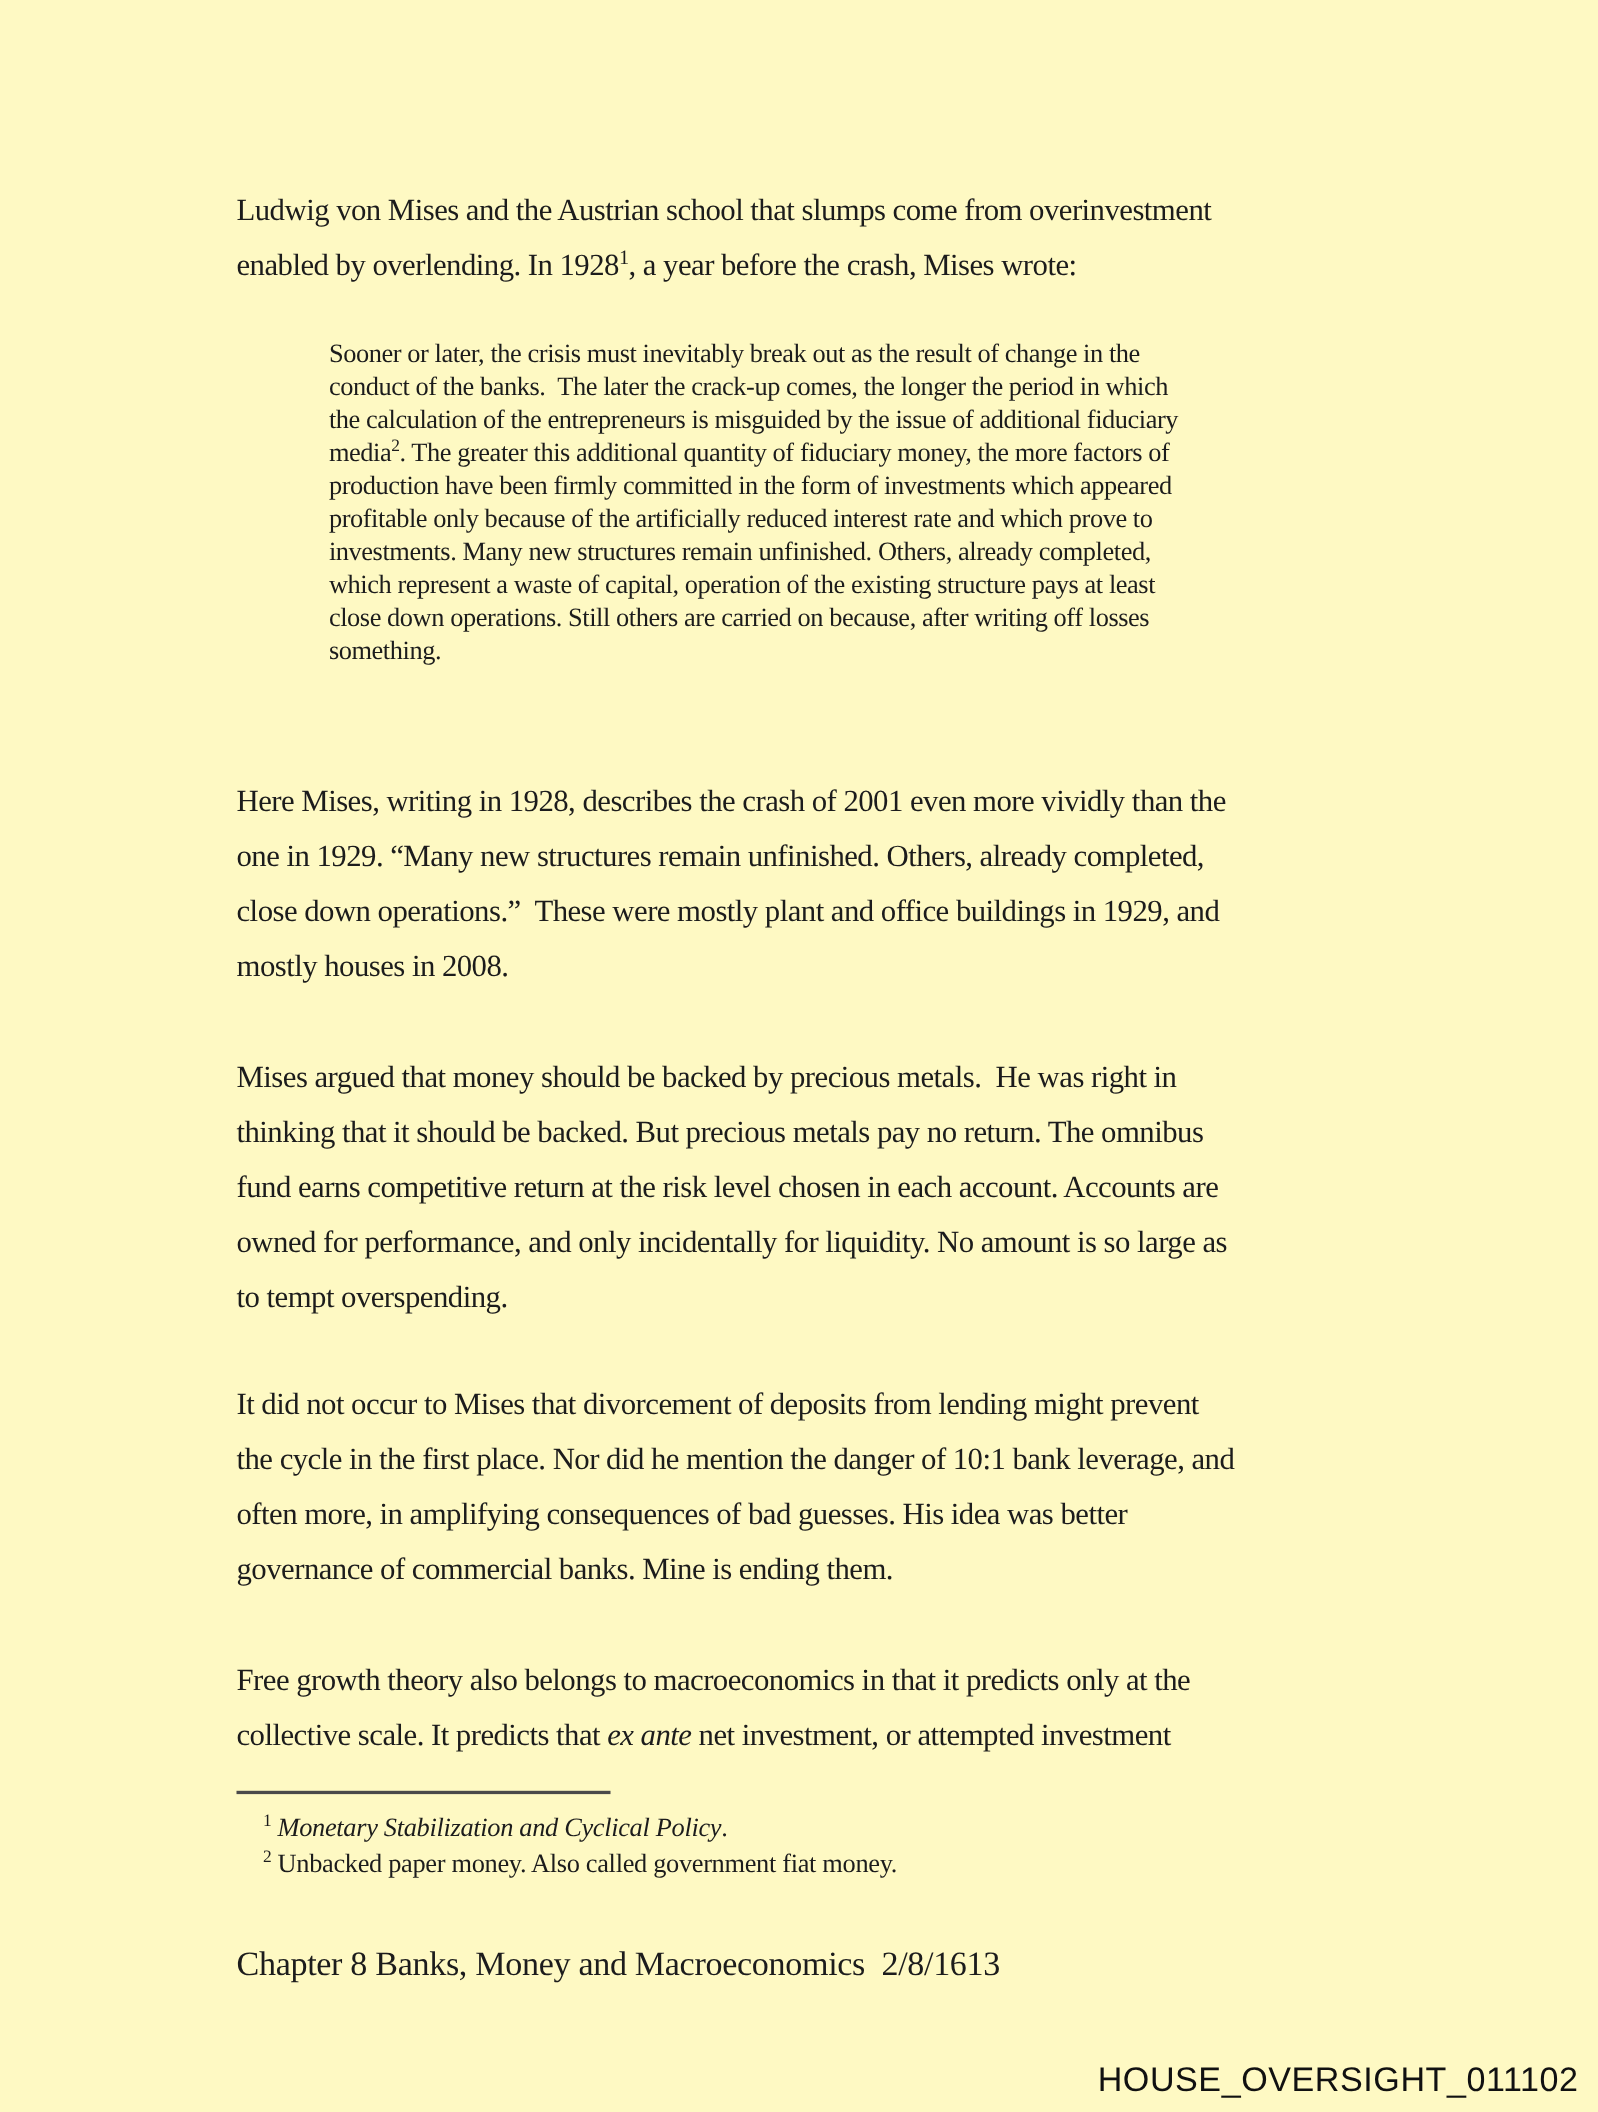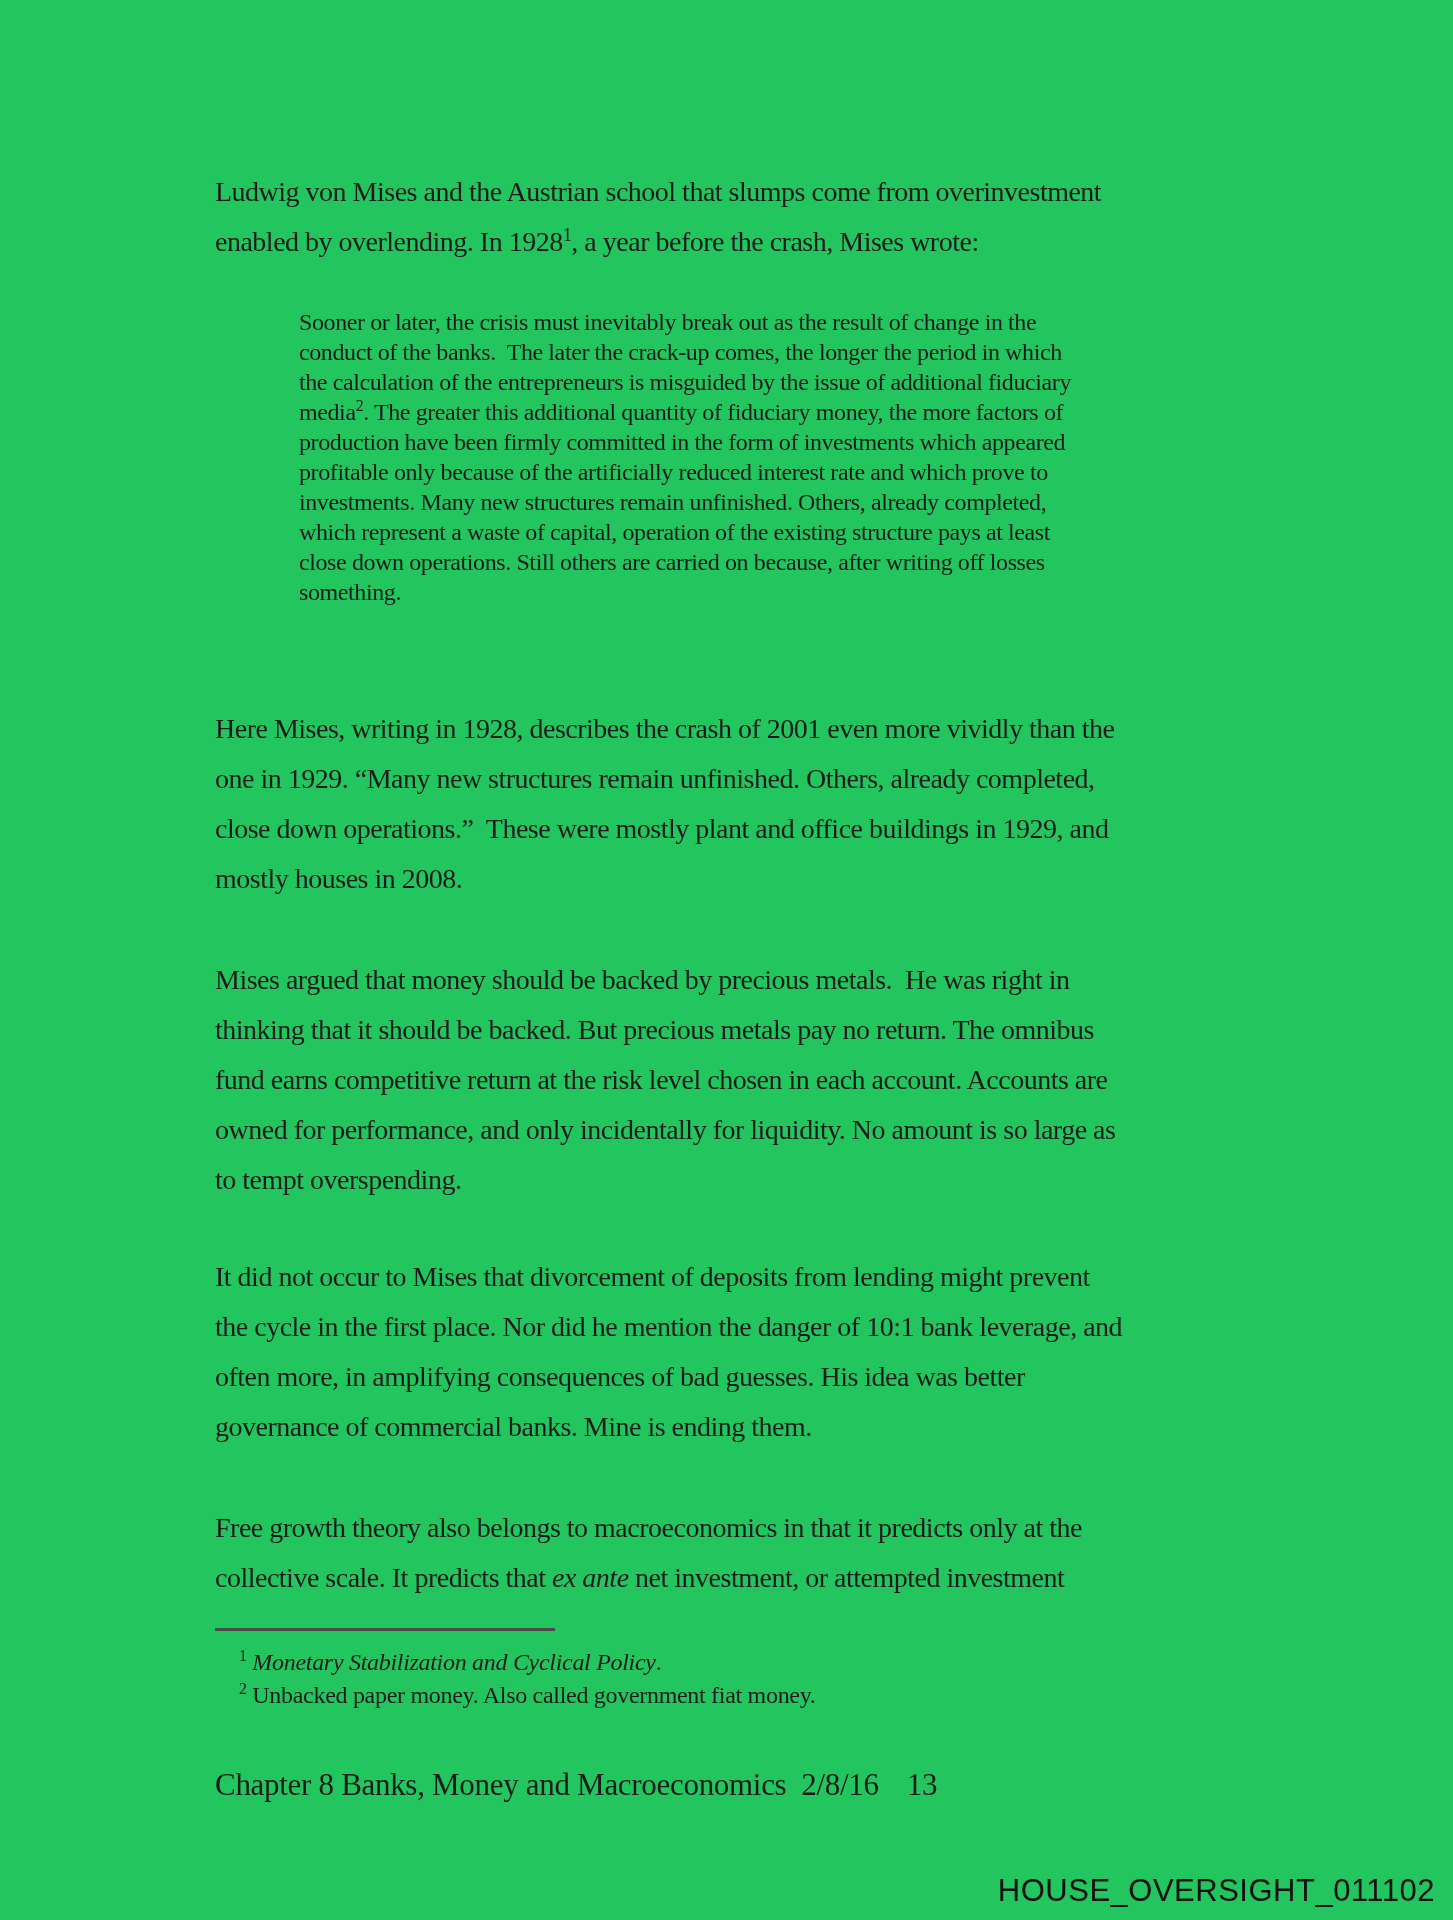--- a/index.html
+++ b/index.html
@@ -6,21 +6,21 @@
   body {
     width: 1453px; height: 1920px;
     background: #ffffff;
     font-family: "Liberation Serif", serif;
     color: #1c1c1c;
     position: relative;
     overflow: hidden;
   }
   .page {
     position: absolute; inset: 0;
-    background: #22c55e;
+    background: #fef9c3;
     text-decoration: underline;
   }
   .block { position: absolute; left: 215px; width: 1120px; }
   .line {
     white-space: pre;
     letter-spacing: -0.5px;
   }
   .body-text .line {
     font-size: 28px;
     line-height: 50px;
@@ -53,21 +53,21 @@
   }
   em { font-style: italic; }
   .footer-row {
     position: absolute;
     left: 215px; right: 233px; top: 1770px;
     font-size: 31px; line-height: 30px;
     display: flex;
     letter-spacing: -0.3px;
   }
   .footer-left { white-space: pre; }
-  .footer-page { text-align: right; margin-left: 28px; }
+  .footer-page { text-align: right; }
   .bates {
     position: absolute;
     right: 18px; top: 1872px;
     font-family: "Liberation Sans", sans-serif;
     font-size: 31px;
     line-height: 38px;
     color: #111111;
     letter-spacing: 0.5px;
     white-space: pre;
   }

